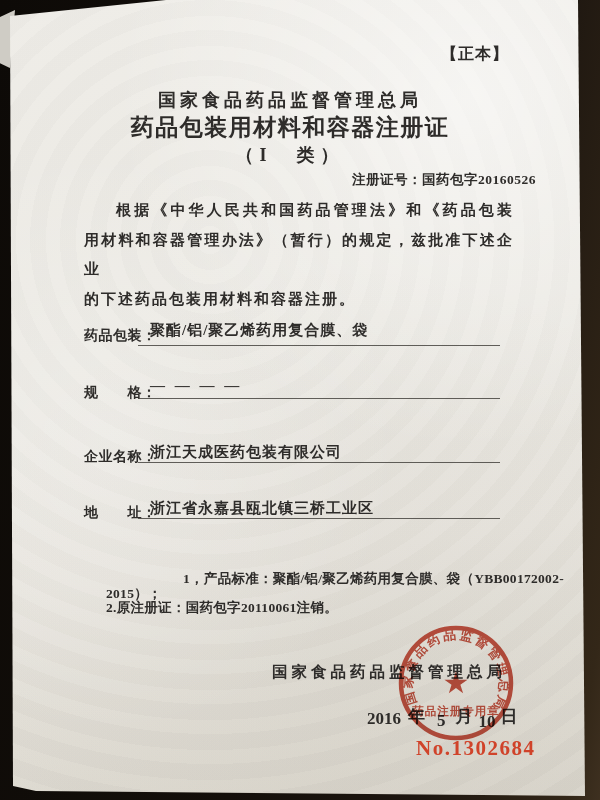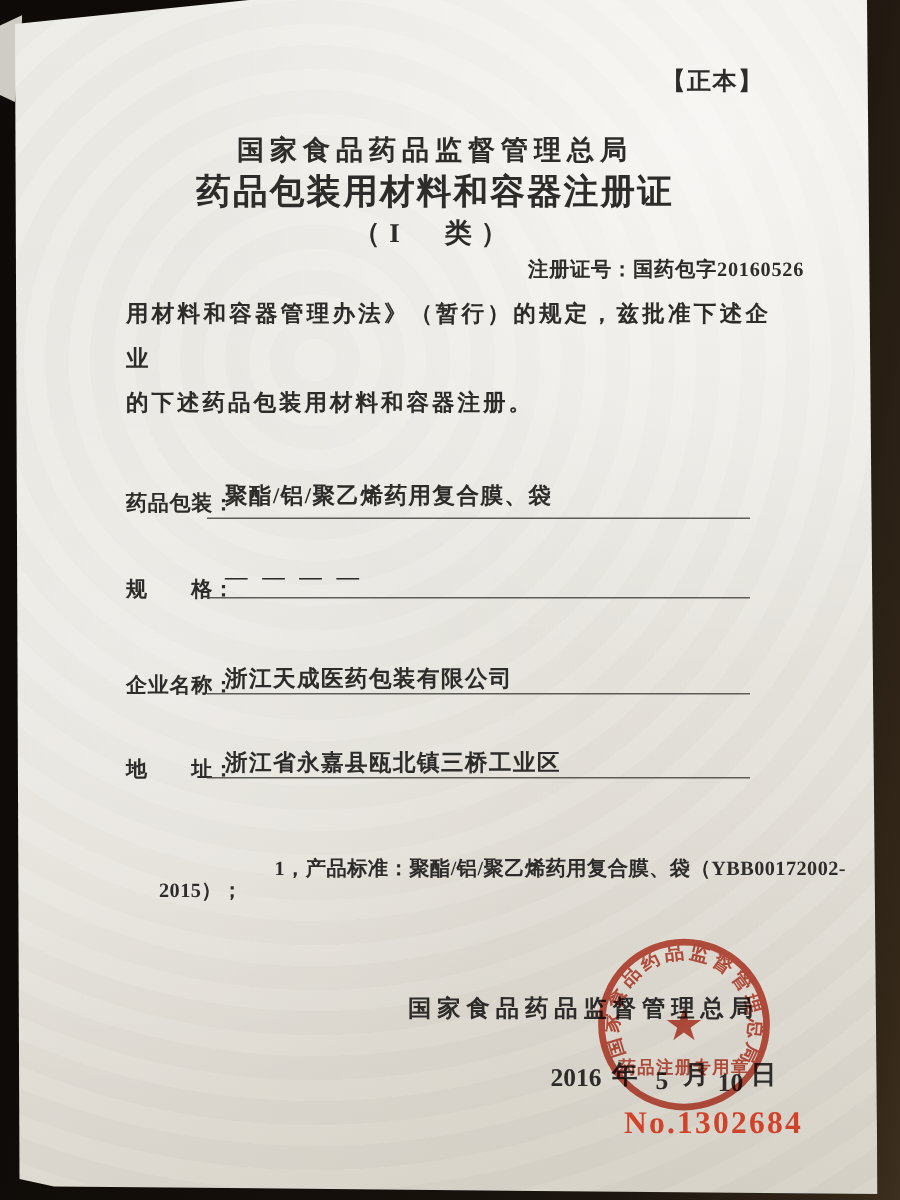--- a/index.html
+++ b/index.html
@@ -91,20 +91,21 @@
 
     <div class="copy-label">【正本】</div>
 
     <div class="authority">国家食品药品监督管理总局</div>
     <div class="doc-title">药品包装用材料和容器注册证</div>
     <div class="class-line">（I　类）</div>
 
     <div class="cert-no"><span>注册证号：</span><span>国药包字20160526</span></div>
 
     <div class="intro">
+      <div class="l1 fill">根据《中华人民共和国药品管理法》和《药品包装</div>
       <div class="fill">用材料和容器管理办法》（暂行）的规定，兹批准下述企业</div>
       <div>的下述药品包装用材料和容器注册。</div>
     </div>
 
     <div class="flabel r1l">药品包装：</div>
     <div class="fvalue r1v">聚酯/铝/聚乙烯药用复合膜、袋</div>
     <div class="fline r1u"></div>
 
     <div class="flabel r2l">规　　格：</div>
     <div class="fvalue r2v">— — — —</div>
@@ -114,20 +115,21 @@
     <div class="fvalue r3v">浙江天成医药包装有限公司</div>
     <div class="fline r3u"></div>
 
     <div class="flabel r4l">地　　址：</div>
     <div class="fvalue r4v">浙江省永嘉县瓯北镇三桥工业区</div>
     <div class="fline r4u"></div>
 
 
     <div class="note n1">1，产品标准：聚酯/铝/聚乙烯药用复合膜、袋（YBB00172002-</div>
     <div class="note n2">2015）；</div>
+    <div class="note n3">2.原注册证：国药包字20110061注销。</div>
 
     <div class="f-auth">国家食品药品监督管理总局</div>
 
     <div class="f-date"><span>2016</span><span class="cn yu">年</span><span class="mo">5</span><span class="cn mu">月</span><span class="dy">10</span><span class="cn du">日</span></div>
 
     <svg class="stamp" viewBox="0 0 124 124">
       <circle class="ring" cx="62" cy="62" r="55"></circle>
       <path id="sealArc" d="M 23.9 84 A 44 44 0 1 1 100.1 84" fill="none"></path>
       <text class="arc-text"><textPath href="#sealArc" startOffset="2">国家食品药品监督管理总局</textPath></text>
       <text class="star" x="62" y="72">★</text>

